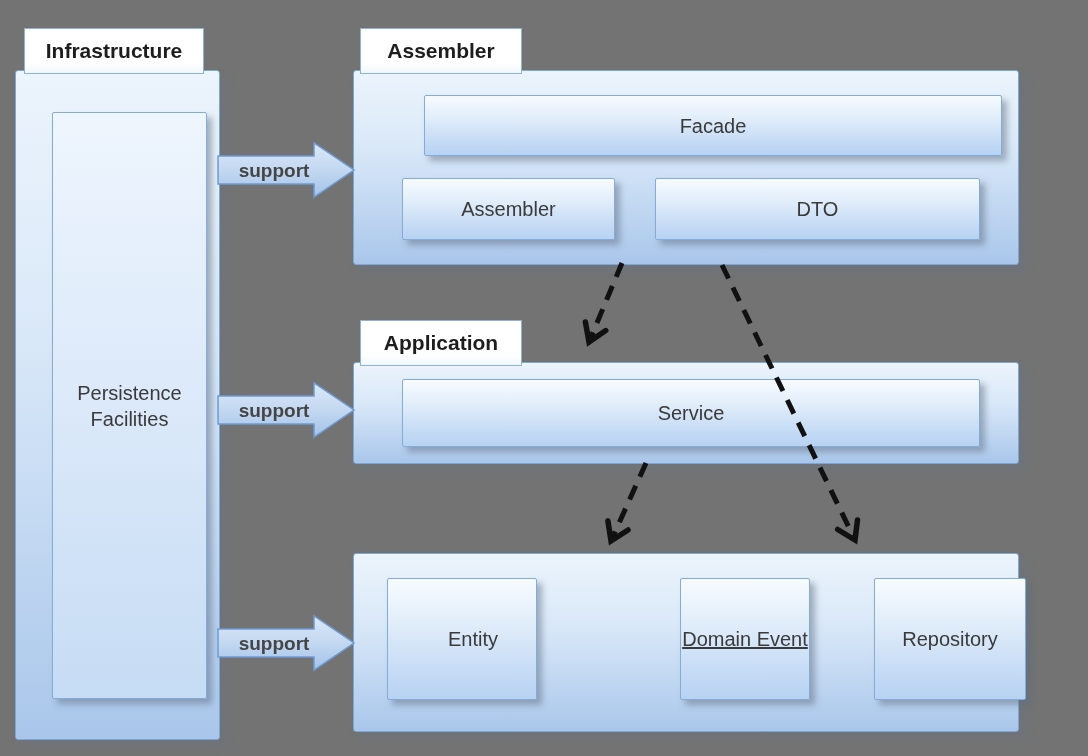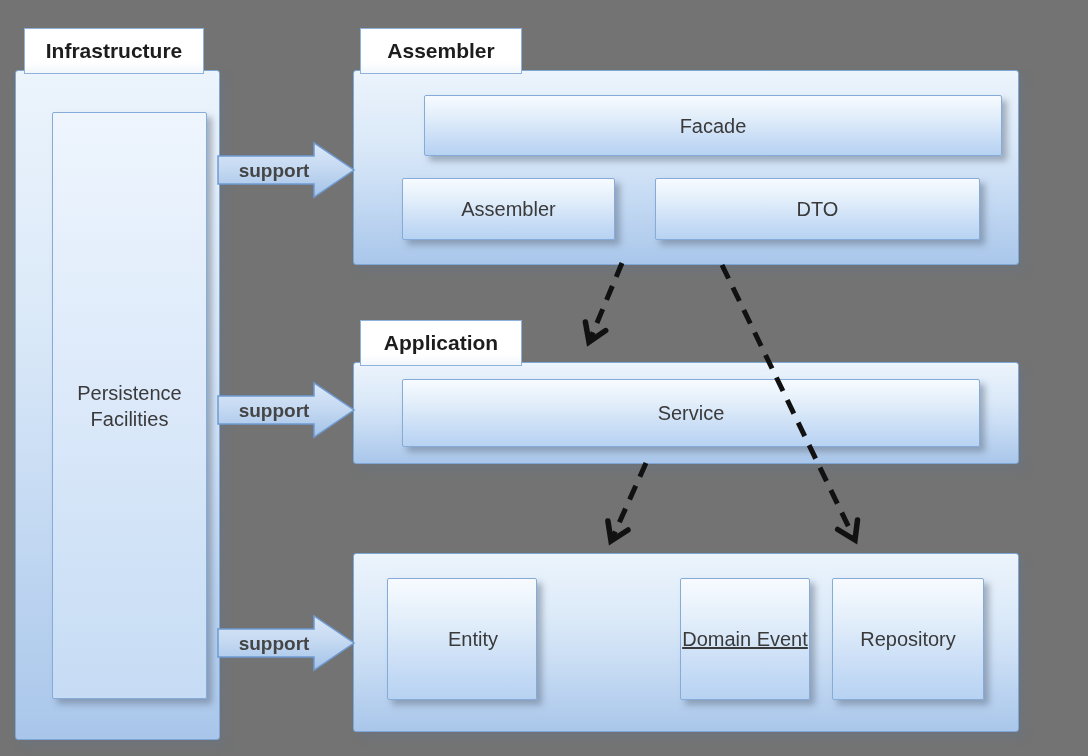--- a/index.html
+++ b/index.html
@@ -106,21 +106,21 @@
     <span>Service</span>
   </div>
 
   <div class="layer-container" style="left:353px; top:553px; width:664px; height:177px;"></div>
   <div class="component-box" style="left:387px; top:578px; width:126px; height:120px;padding-left:22px;">
     <span>Entity</span>
   </div>
   <div class="component-box" style="left:680px; top:578px; width:128px; height:120px;text-decoration:underline;">
     <span>Domain Event</span>
   </div>
-  <div class="component-box" style="left:832px; top:578px; width:150px; height:120px;text-align:right;">
+  <div class="component-box" style="left:874px; top:578px; width:150px; height:120px;text-align:right;">
     <span>Repository</span>
   </div>
 
   <svg class="support-arrow" style="left:217px; top:140px;" width="140" height="60" viewBox="0 0 140 60">
     <defs>
       <linearGradient id="supGrad1" x1="0" y1="0" x2="0" y2="1">
         <stop offset="0" stop-color="#dce9f8"></stop>
           <stop offset="0.5" stop-color="#c3d8f1"></stop>
           <stop offset="1" stop-color="#a3c2e8"></stop>
       </linearGradient>

